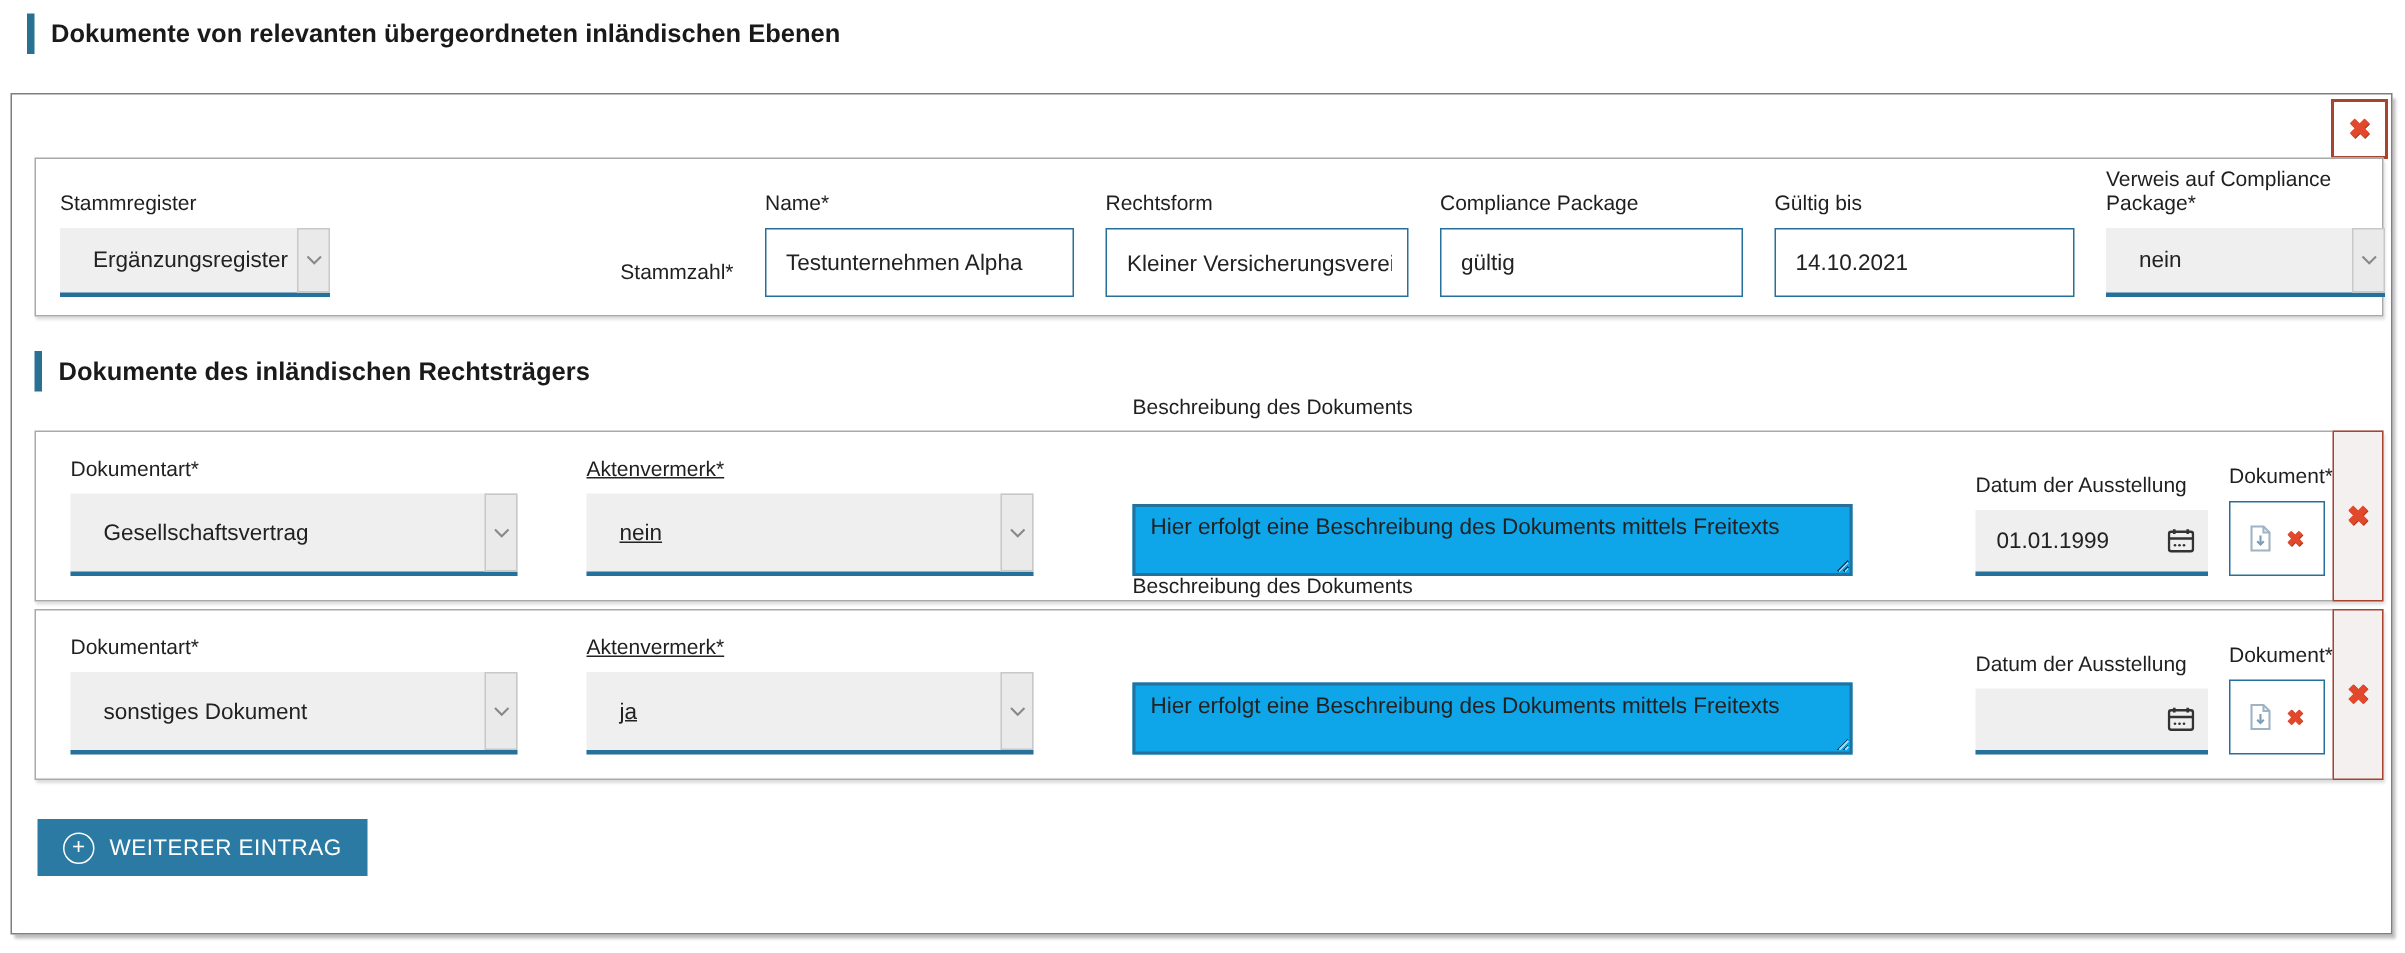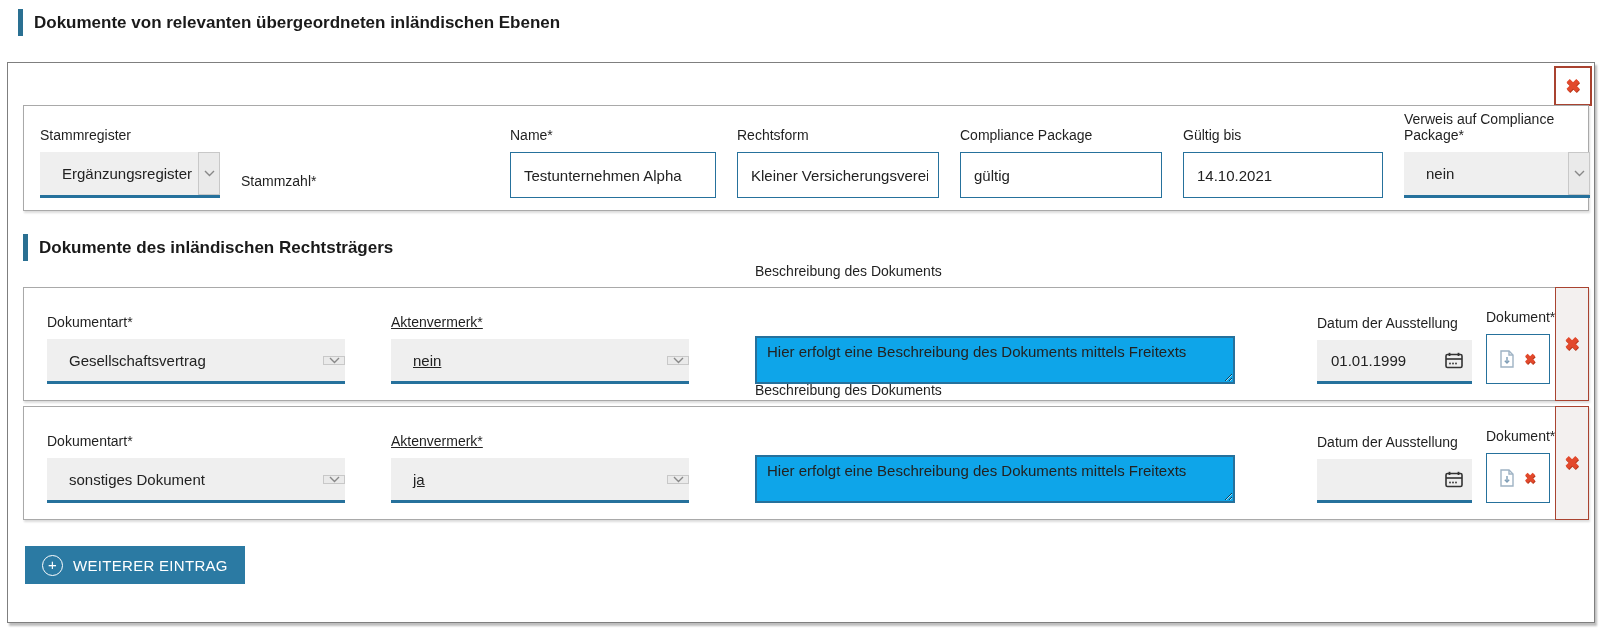--- a/index.html
+++ b/index.html
@@ -73,21 +73,21 @@
     display:flex; align-items:flex-end; padding:0 0 16px 23px;
   }
   .doc-row-1{top:224px;}
   .doc-row-2{top:343px;}
 
   .g-dokumentart{width:298px; margin-right:46px;}
   .g-aktenvermerk{width:298px; margin-right:66px;text-decoration:underline;}
   .g-beschreibung{width:480px; margin-right:46px;gap:48px;}
   .g-datum{width:155px; margin-right:14px;margin-left:36px;}
   .g-dokument{width:64px;}
-  .sel-doc{height:45px;align-items:center;}
+  .sel-doc{height:55px;}
 
   textarea.desc{
     width:100%; height:48px; resize:both;
     border:2px solid var(--blue); background:#0ea5e9;
     font-family:"Liberation Sans",sans-serif; font-size:15px; color:var(--text);
     padding:4px 10px; line-height:1.35;
   }
   .date-field{
     height:44px; background:var(--gray-bg); border-bottom:3px solid var(--blue);
     display:flex; align-items:center; justify-content:space-between;
@@ -137,21 +137,21 @@
       <div class="sel">
         <span class="val">Ergänzungsregister</span>
         <span class="chev">
           <svg width="11" height="7" viewBox="0 0 11 7">
               <polyline points="1,1 5.5,5.5 10,1" fill="none" stroke="#888" stroke-width="1.4"></polyline>
             </svg>
         </span>
       </div>
     </div>
 
-    <div class="fgroup" style="width:248px;">
+    <div class="fgroup" style="width:248px;align-items:flex-end;">
       <span class="flabel">Stammzahl*</span>
     </div>
 
     <div class="fgroup" style="width:206px;">
       <span class="flabel">Name*</span>
       <input class="input-white" value="Testunternehmen Alpha" style="">
     </div>
 
     <div class="fgroup" style="width:202px;">
       <span class="flabel">Rechtsform</span>

